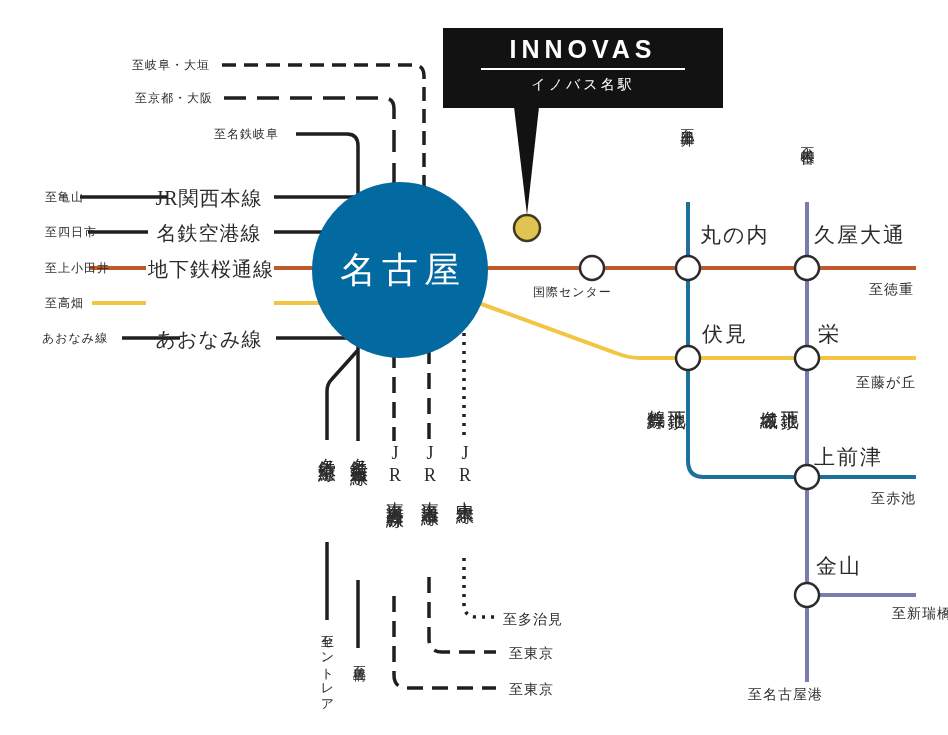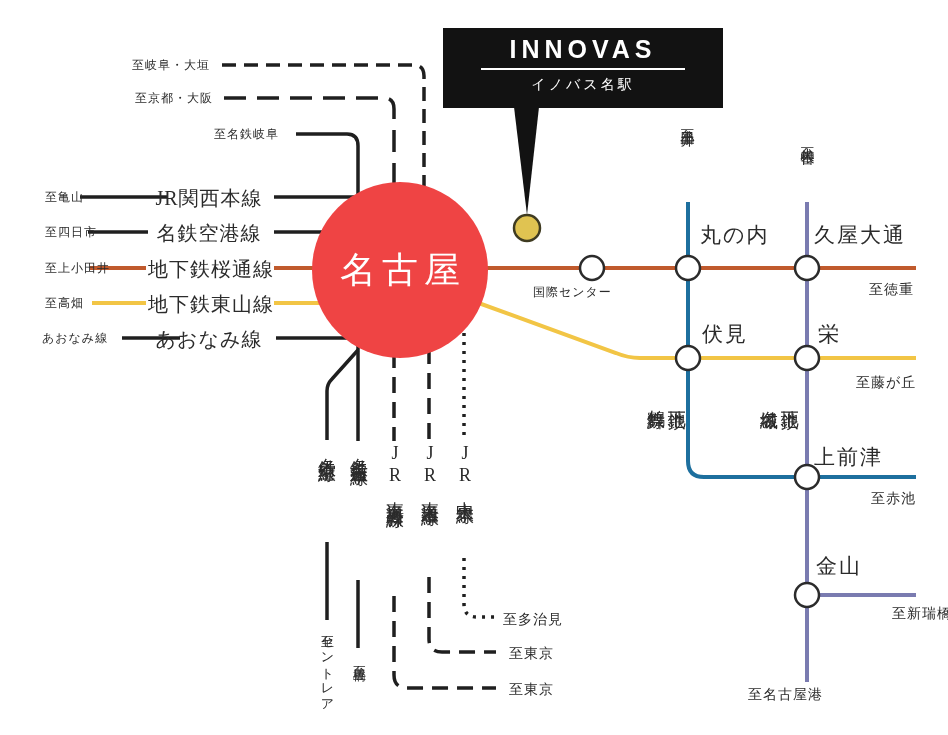--- a/index.html
+++ b/index.html
@@ -14,21 +14,21 @@
   .linename{font-size:20px;letter-spacing:1px;text-align:center;width:122px;left:148px;}
   .station{font-size:21px;letter-spacing:2px;}
   .station19{font-size:12px;letter-spacing:1px;}
   .vtext{writing-mode:vertical-rl;text-orientation:upright;transform:translateX(-50%);}
   .vname{font-size:18px;letter-spacing:2px;}
   .vdest{font-size:13px;letter-spacing:1px;}
   .twocol{writing-mode:vertical-rl;text-orientation:upright;white-space:pre-line;
           font-size:18px;line-height:1.16;letter-spacing:1px;}
   #hub{
     position:absolute;left:312px;top:182px;width:176px;height:176px;border-radius:50%;
-    background:#ef4444;z-index:2;display:flex;align-items:center;justify-content:center;
+    background:#0369a1;z-index:2;display:flex;align-items:center;justify-content:center;
     color:#fff;font-size:36px;letter-spacing:6px;padding-left:6px;box-sizing:border-box;
   }
   #callout{
     position:absolute;left:443px;top:28px;width:280px;height:80px;background:#121212;
     z-index:3;color:#fff;text-align:center;box-sizing:border-box;padding-top:9px;
   }
   #callout .title{
     font-family:"Liberation Sans","DejaVu Sans",sans-serif;font-weight:bold;
     font-size:25px;letter-spacing:5px;line-height:1;
   }
@@ -105,21 +105,20 @@
 
   <span class="txt dest15" style="left:45px;top:189px">至亀山</span>
   <span class="txt dest15" style="left:45px;top:224px">至四日市</span>
   <span class="txt dest15" style="left:45px;top:260px">至上小田井</span>
   <span class="txt dest15" style="left:45px;top:295px">至高畑</span>
   <span class="txt dest15" style="left:42px;top:330px">あおなみ線</span>
 
   <span class="txt linename" style="top:185px">JR関西本線</span>
   <span class="txt linename" style="top:220px">名鉄空港線</span>
   <span class="txt linename" style="top:256px">地下鉄桜通線</span>
-  <span class="txt linename" style="top:291px">地下鉄東山線</span>
   <span class="txt linename" style="top:326px">あおなみ線</span>
 
   <span class="txt station19" style="left:533px;top:284px">国際センター</span>
   <span class="txt station" style="left:700px;top:221px">丸の内</span>
   <span class="txt station" style="left:814px;top:221px">久屋大通</span>
   <span class="txt station" style="left:702px;top:320px">伏見</span>
   <span class="txt station" style="left:818px;top:320px">栄</span>
   <span class="txt station" style="left:814px;top:443px">上前津</span>
   <span class="txt station" style="left:816px;top:552px">金山</span>
 

